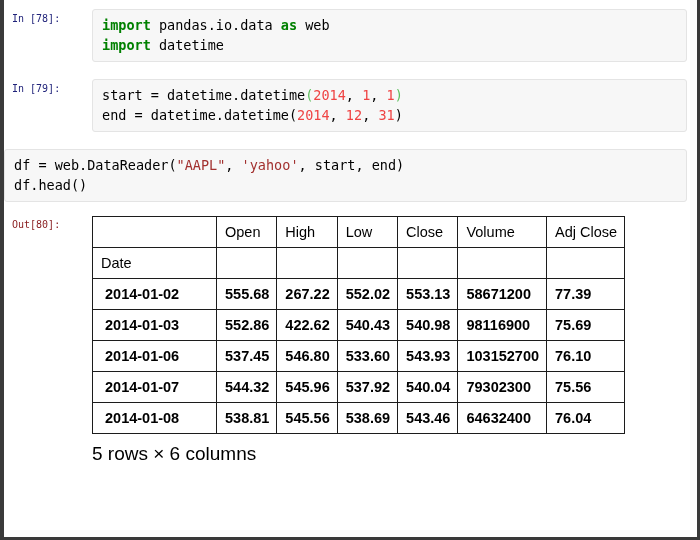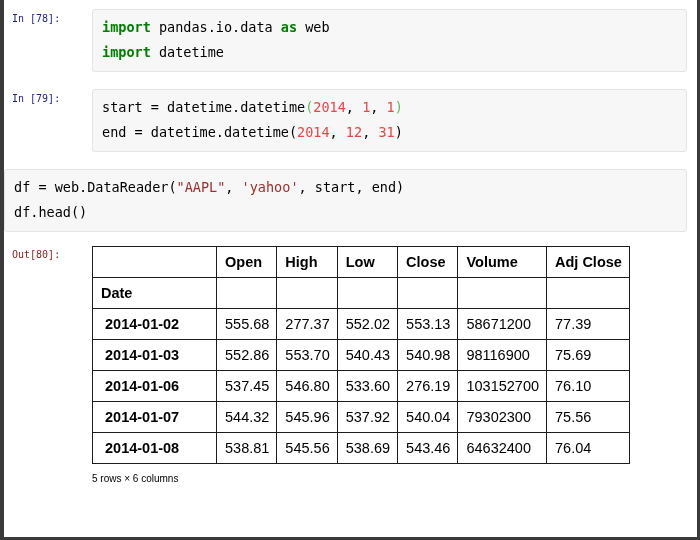--- a/index.html
+++ b/index.html
@@ -62,21 +62,21 @@
     border: 1px solid #e4e4e4;
     border-radius: 3px;
     padding: 5px 9px 6px 9px;
     box-sizing: border-box;
     margin-right: 10px;
   }
   pre.code {
     margin: 0;
     font-family: "DejaVu Sans Mono", "Liberation Mono", monospace;
     font-size: 13.5px;
-    line-height: 25px;
+    line-height: 20px;
     color: #000000;
     white-space: pre;
     -webkit-font-smoothing: antialiased;
   }
   .kw  { color: #008000; font-weight: bold; }
   .num { color: #ef4444; }
   .pun { color: #5fbf5f; }
   .str { color: #a2302f; }
 
   
@@ -97,35 +97,35 @@
   table.df td {
     border: 1px solid #1c1c1c;
     padding: 6px 7px 6px 8px;
     text-align: left;
     vertical-align: middle;
     white-space: nowrap;
     line-height: 18px;
     height: 18px;
   }
   table.df thead th {
-    font-weight: bold;
+    font-weight: normal;
   }
   table.df tbody th {
     font-weight: bold;
     padding-left: 12px;
   }
   table.df td {
-    font-weight: normal;
+    font-weight: bold;
   }
   .idx-col { min-width: 104px; }
   .blankcell { }
 
   .shape {
     font-family: "Liberation Sans", sans-serif;
-    font-size: 10px;
+    font-size: 19px;
     color: #000000;
     padding-left: 0px;
     padding-top: 9px;
     white-space: nowrap;
   }
 
   
   .row-gap-1 { height: 9px; }
   .row-gap-2 { height: 17px; }
   .row-gap-3 { height: 17px; }
@@ -189,41 +189,41 @@
                 <th>&nbsp;</th>
                 <th>&nbsp;</th>
                 <th>&nbsp;</th>
                 <th>&nbsp;</th>
               </tr>
         </thead>
         <tbody>
               <tr>
                 <th class="idx-col">2014-01-02</th>
                 <td>555.68</td>
-                <td>277.37</td>
+                <td>267.22</td>
                 <td>552.02</td>
                 <td>553.13</td>
                 <td>58671200</td>
                 <td>77.39</td>
               </tr>
               <tr>
                 <th class="idx-col">2014-01-03</th>
                 <td>552.86</td>
-                <td>553.70</td>
+                <td>422.62</td>
                 <td>540.43</td>
                 <td>540.98</td>
                 <td>98116900</td>
                 <td>75.69</td>
               </tr>
               <tr>
                 <th class="idx-col">2014-01-06</th>
                 <td>537.45</td>
                 <td>546.80</td>
                 <td>533.60</td>
-                <td>276.19</td>
+                <td>543.93</td>
                 <td>103152700</td>
                 <td>76.10</td>
               </tr>
               <tr>
                 <th class="idx-col">2014-01-07</th>
                 <td>544.32</td>
                 <td>545.96</td>
                 <td>537.92</td>
                 <td>540.04</td>
                 <td>79302300</td>

